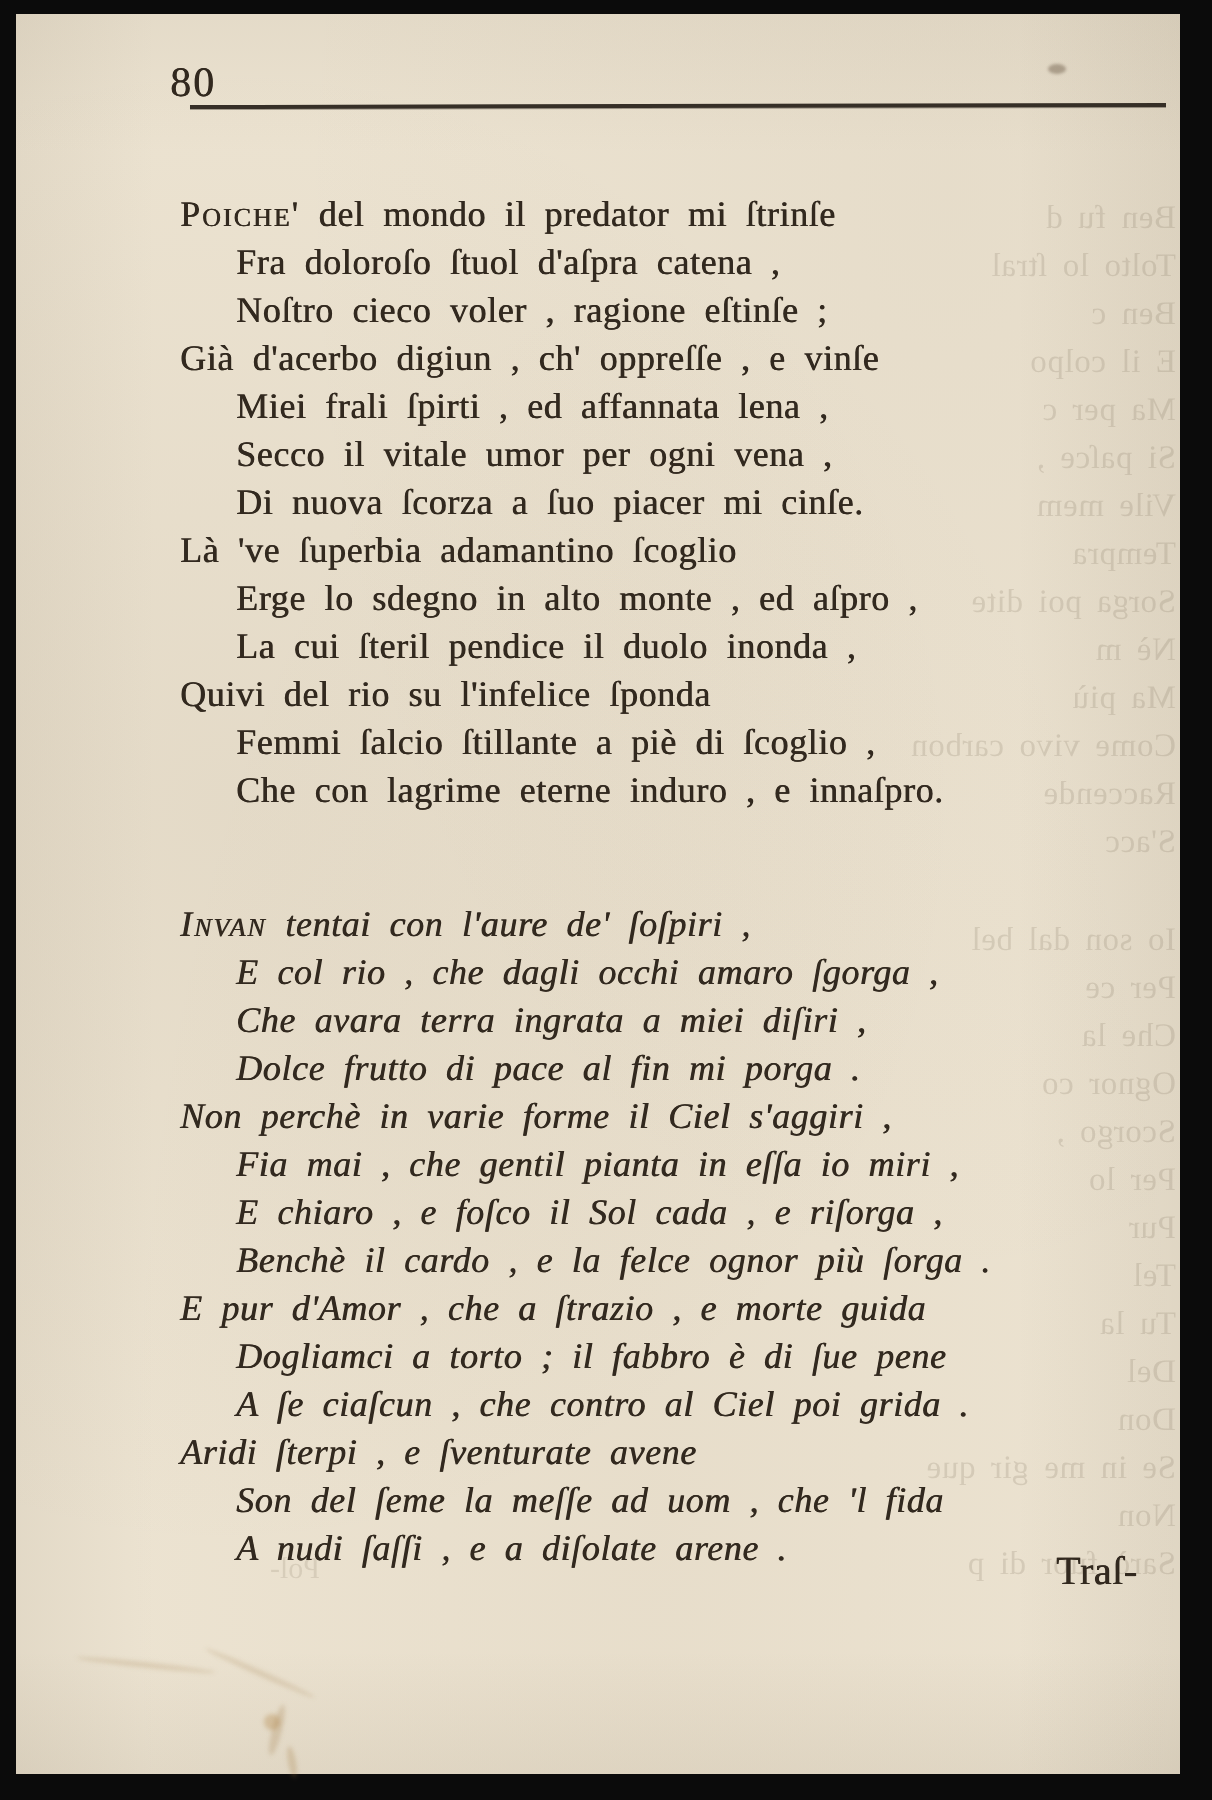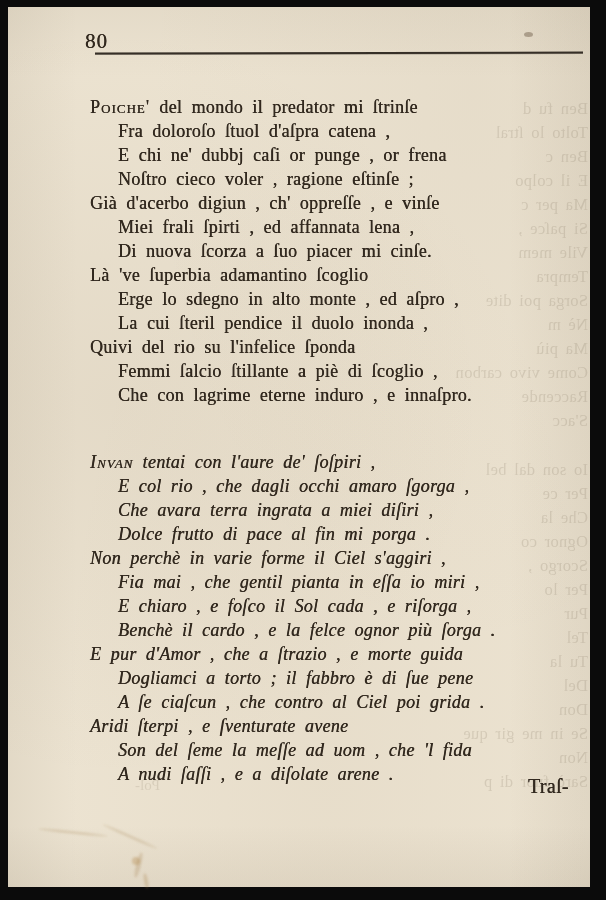--- a/index.html
+++ b/index.html
@@ -110,24 +110,24 @@
 Del
 Don
 Se in me gir que
 Non
 Sarò fuor di p</div>
     <div class="ghost-catchword">Pol-</div>
 
     <div class="poem poem-1">
       <div class="line"><span class="lead">Poiche'</span><span> del mondo il predator mi ſtrinſe</span></div>
       <div class="line indent">Fra doloroſo ſtuol d'aſpra catena ,</div>
-      <div class="line indent">E chi ne' dubbj caſi or punge , or frena</div>
       <div class="line indent">Noſtro cieco voler , ragione eſtinſe ;</div>
       <div class="line">Già d'acerbo digiun , ch' oppreſſe , e vinſe</div>
       <div class="line indent">Miei frali ſpirti , ed affannata lena ,</div>
+      <div class="line indent">Secco il vitale umor per ogni vena ,</div>
       <div class="line indent">Di nuova ſcorza a ſuo piacer mi cinſe.</div>
       <div class="line">Là 've ſuperbia adamantino ſcoglio</div>
       <div class="line indent">Erge lo sdegno in alto monte , ed aſpro ,</div>
       <div class="line indent">La cui ſteril pendice il duolo inonda ,</div>
       <div class="line">Quivi del rio su l'infelice ſponda</div>
       <div class="line indent">Femmi ſalcio ſtillante a piè di ſcoglio ,</div>
       <div class="line indent">Che con lagrime eterne induro , e innaſpro.</div>
     </div>
 
     <div class="poem poem-2">

